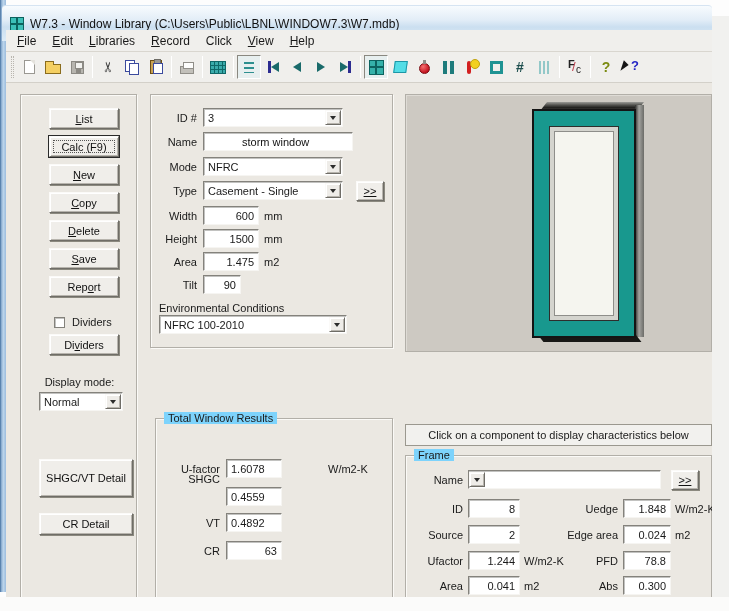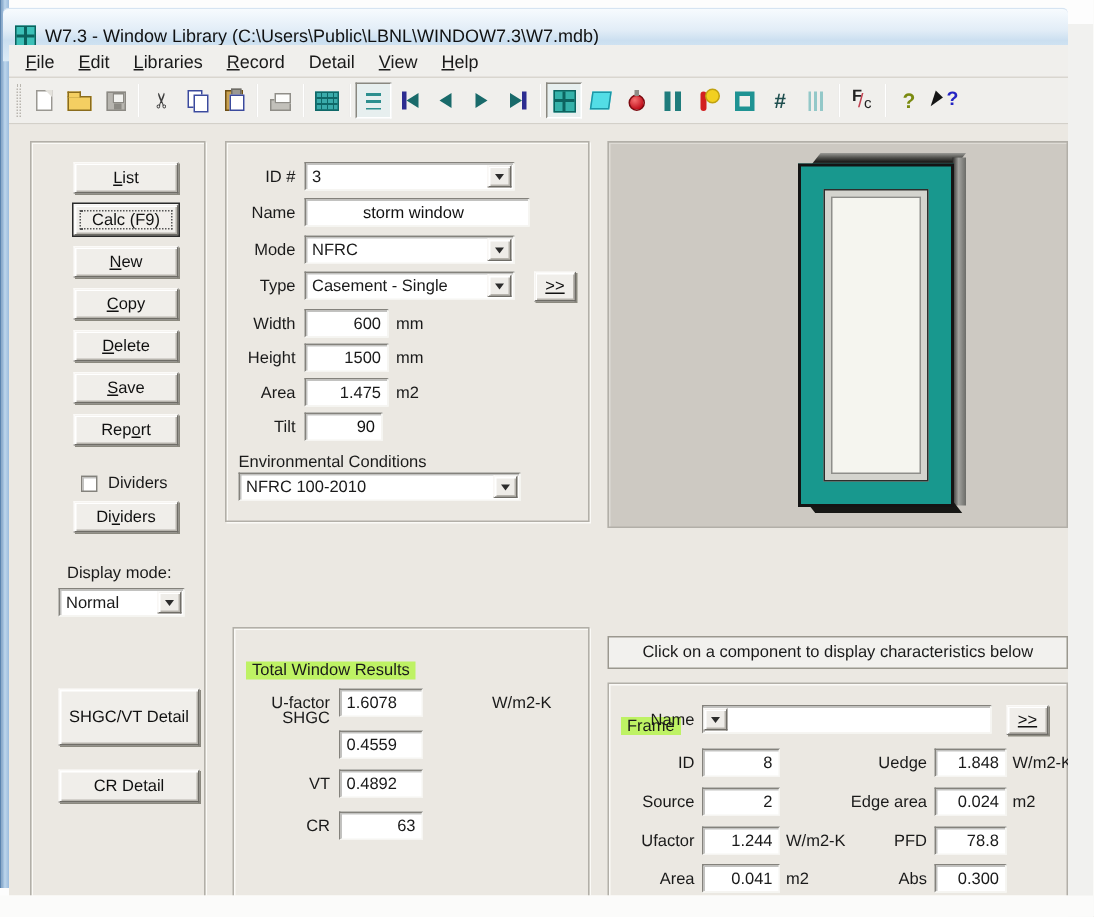--- a/index.html
+++ b/index.html
@@ -74,21 +74,21 @@
   .i-fc .sl { position:absolute; left:5px; top:0px; font-size:13px; color:#c04050; }
   .i-fc .c { position:absolute; left:9px; top:5px; font-size:10px; color:#222; }
   .i-help { font-size:14px; font-weight:bold; color:#7a8a10; line-height:1; }
   .i-chelp { position:relative; width:18px; height:16px; }
   .i-chelp .cur { position:absolute; left:1px; top:2px; width:0; height:0; border-left:6px solid #151515; border-top:3px solid transparent; border-bottom:8px solid transparent; transform:rotate(18deg); }
   .i-chelp .q { position:absolute; right:0; top:-1px; font-size:13px; font-weight:bold; color:#2424c4; }
 
   
   .client { position:absolute; left:6px; top:83px; width:706px; height:514px; background:#ebe8e2; overflow:hidden; }
   .groupbox { position:absolute; border:1px solid #b2afa8; box-shadow:inset 1px 1px 0 #fbfaf7, 1px 1px 0 #fbfaf7; }
-  .gb-title { position:absolute; top:-7px; left:8px; background:#bef264; padding:0 4px;margin-top:29px; }
+  .gb-title { position:absolute; top:-7px; left:8px; background:#7dd3fc; padding:0 4px; }
 
   .btn3d { background:#f0eeea; border:1px solid #6f6d67; border-top-color:#fbfaf8; border-left-color:#fbfaf8;
     box-shadow:inset 1px 1px 0 #ffffff, inset -1px -1px 0 #b7b4ad, 1px 1px 0 #8b897f;
     display:flex; align-items:center; justify-content:center; font-size:11px; color:#111; cursor:default; }
   .btn3d u { text-decoration:underline; }
   .btn-default { outline:1px solid #2a2a2a; }
   .btn-default::after { content:""; position:absolute; inset:3px; border:1px dotted #555; }
 
   .sunken { background:#fff; border:1px solid #84827c; border-bottom-color:#f6f5f2; border-right-color:#f6f5f2;
     box-shadow:inset 1px 1px 0 rgba(80,80,75,.35); }
@@ -137,21 +137,21 @@
   <div class="titlebar">
     <span class="app-icon"></span>
     <span class="title-text">W7.3 - Window Library (C:\Users\Public\LBNL\WINDOW7.3\W7.mdb)</span>
   </div>
 
   <div class="menubar">
     <span class="menu-item"><u>F</u>ile</span>
     <span class="menu-item"><u>E</u>dit</span>
     <span class="menu-item"><u>L</u>ibraries</span>
     <span class="menu-item"><u>R</u>ecord</span>
-    <span class="menu-item">Detail</span>
+    <span class="menu-item">Click</span>
     <span class="menu-item"><u>V</u>iew</span>
     <span class="menu-item"><u>H</u>elp</span>
   </div>
 
   <div class="toolbar">
     <span class="grip"></span>
     <span class="tb">
         <span class="i-new"></span>
       </span>
     <span class="tb">
@@ -331,21 +331,21 @@
         </div>
       <span class="unit" style="left:113px; top:134px;">mm</span>
 
       <span class="lbl" style="left:0; top:157px; width:46px;">Area</span>
       <div class="field num sunken" style="left:52px; top:157px; width:56px;">
           <span>1.475</span>
         </div>
       <span class="unit" style="left:113px; top:157px;">m2</span>
 
       <span class="lbl" style="left:0; top:180px; width:46px;">Tilt</span>
-      <input class="textfield num" style="left: 52px; top: 180px; width: 52px;" value="90">
+      <input class="textfield num" style="left: 52px; top: 180px; width: 38px;" value="90">
 
       <span style="position:absolute; left:8px; top:207px; white-space:nowrap;">Environmental Conditions</span>
       <div class="combo" style="left:8px; top:220px; width:188px;">
         <span class="combo-text">NFRC 100-2010</span>
         <span class="combo-btn">
             <span class="combo-arrow"></span>
           </span>
       </div>
     </div>
 

